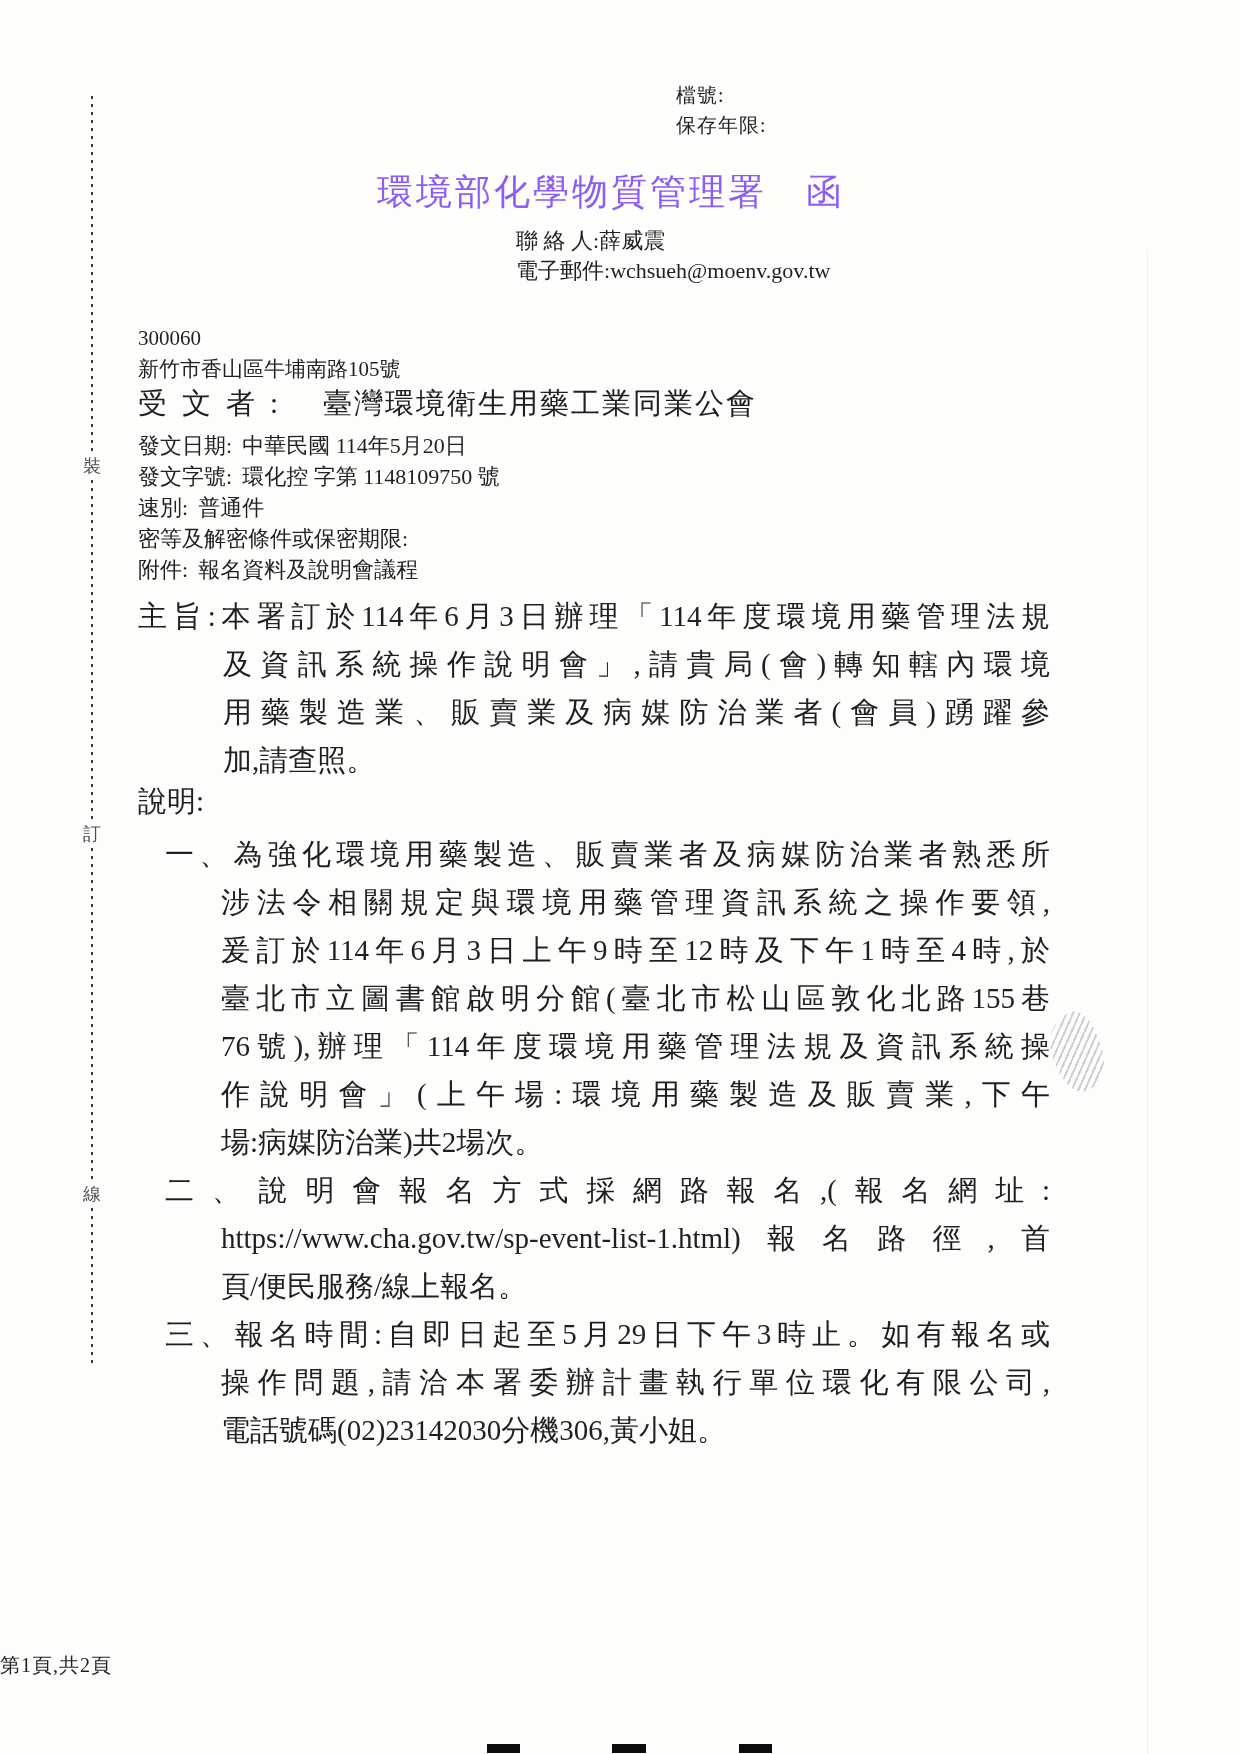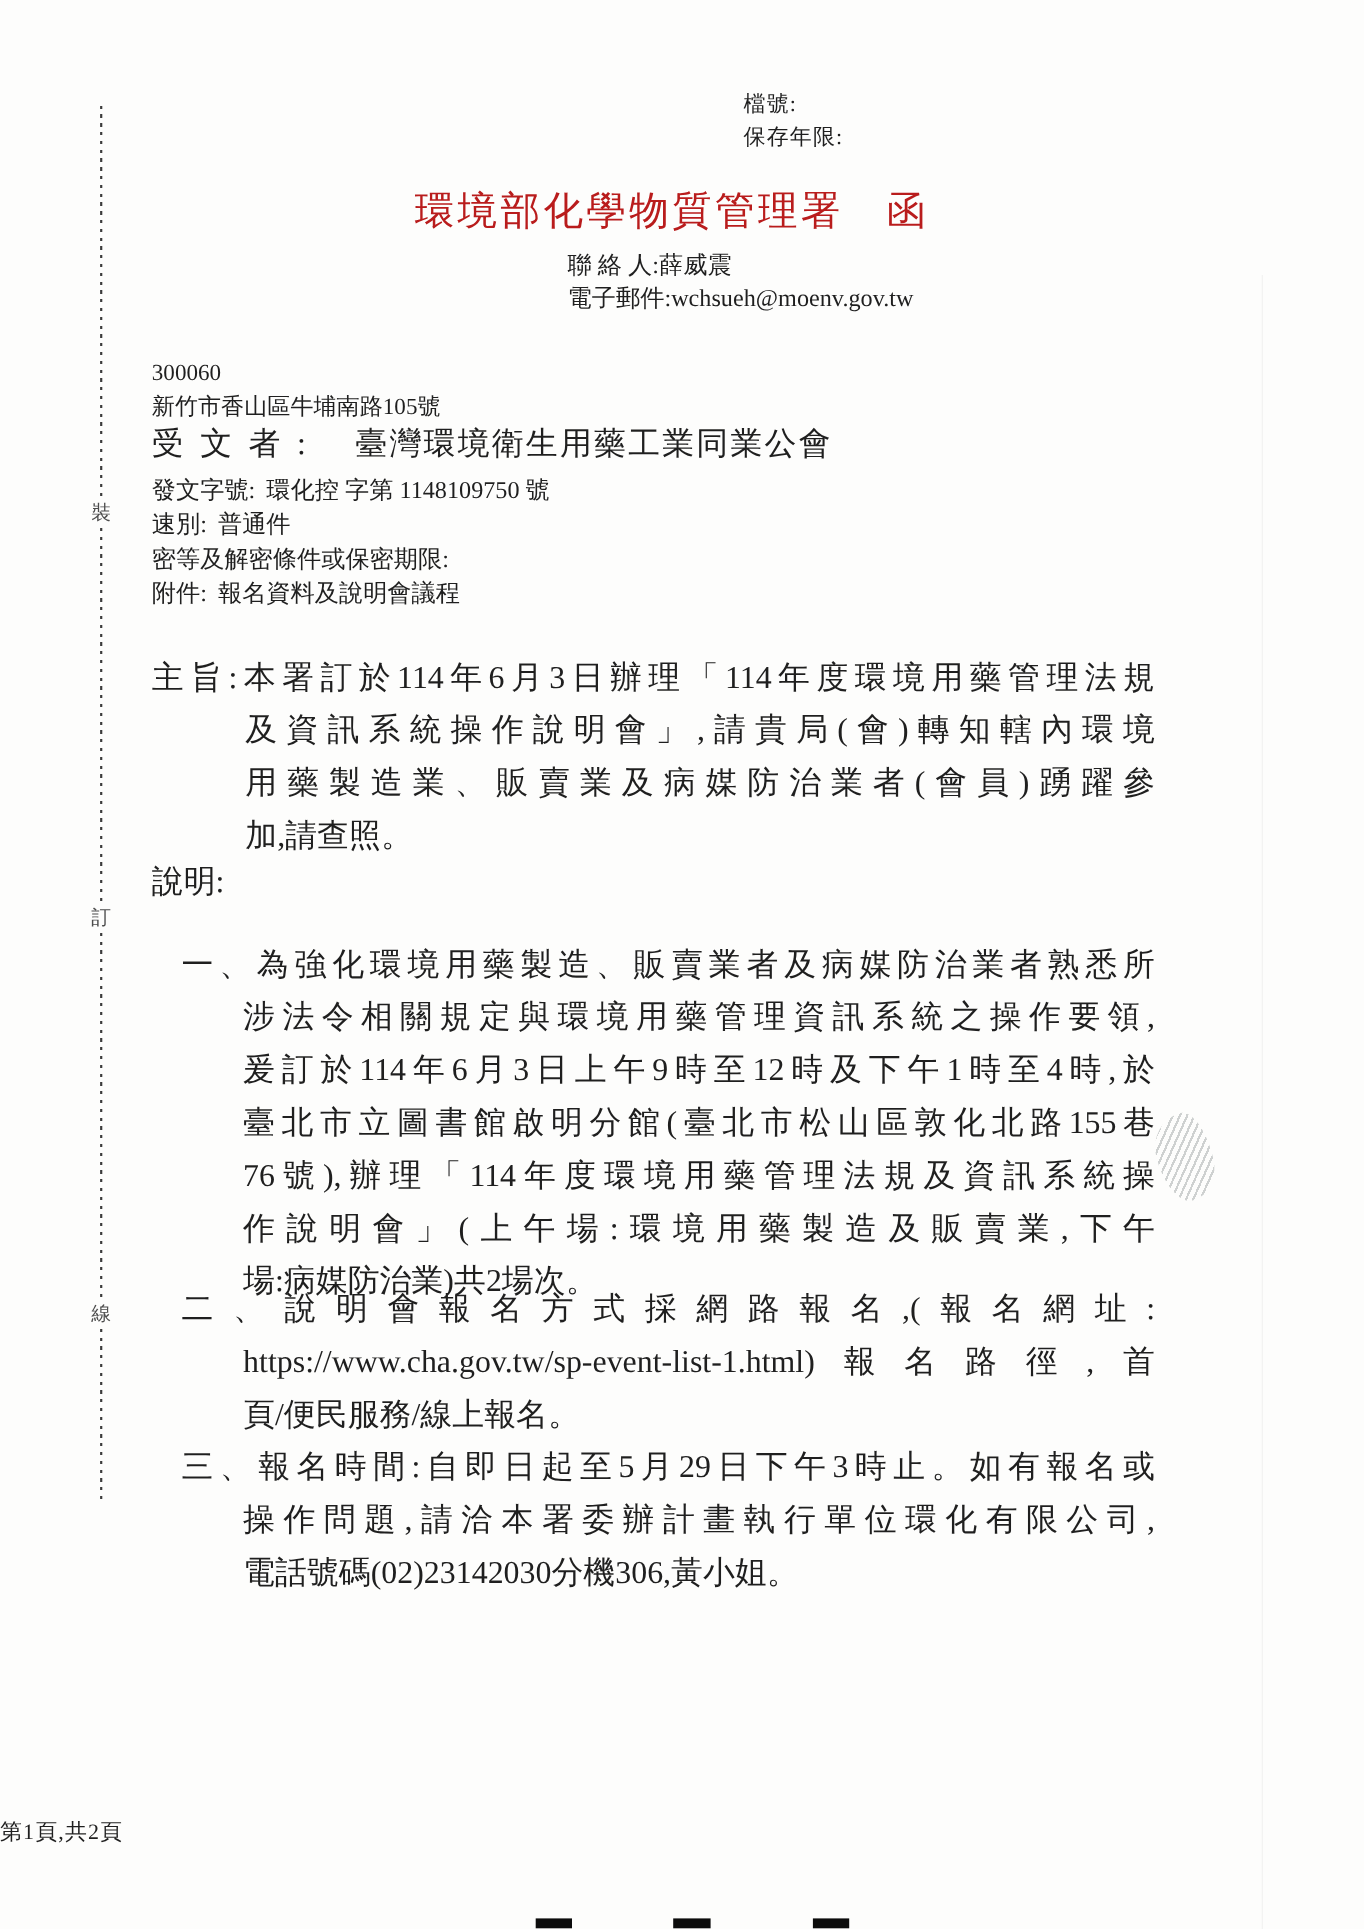--- a/index.html
+++ b/index.html
@@ -17,21 +17,21 @@
   .binding-char {
     position:absolute; left:81px; width:22px; text-align:center;
     font-size:18px; color:#4c4c4c; background:#fdfdfc; padding:2px 0;
   }
   
   .file-block { position:absolute; left:676px; top:80px; font-size:20px; line-height:30px; }
   .file-block div { letter-spacing:1px; }
   
   .doc-title {
     position:absolute; left:0; top:168px; width:1222px; text-align:center;
-    font-size:36px; letter-spacing:3px; color:#b91c1c;
+    font-size:36px; letter-spacing:3px; color:#8b5cf6;
   }
   
   .contact-block { position:absolute; left:516px; top:226px; font-size:22px; line-height:29.5px; }
   .contact-row span { display:inline; }
   
   .sender-code { position:absolute; left:138px; top:326px; font-size:21px; }
   .sender-addr { position:absolute; left:138px; top:355px; font-size:21px; }
   .recipient-line { position:absolute; left:138px; top:384px; font-size:29px; white-space:nowrap; }
   .recipient-line .lbl { letter-spacing:15px; }
   .recipient-line .val { margin-left:30px; letter-spacing:2px; }
@@ -40,21 +40,21 @@
   .meta-block .val { margin-left:10px; }
   
   .subject-block { position:absolute; left:138px; top:592px; width:912px; font-size:29px; line-height:48px; }
   .subject-block .lbl { }
   .bline { display:block; }
   .just { text-align:justify; text-align-last:justify; }
   .subject-block .cont { padding-left:85px; }
   .explain-heading { position:absolute; left:138px; top:782px; font-size:29px; }
   .item { position:absolute; left:165px; width:885px; font-size:29px; line-height:48px; }
   .item .cont { padding-left:56px; }
-  #item1 { top:830px;margin-top:23px; }
+  #item1 { top:830px; }
   #item2 { top:1166px; }
   #item3 { top:1310px; }
   
   .page-footer { position:absolute; left:0; top:1652px; width:1222px; text-align:left; font-size:20px; letter-spacing:1px; }
   
   .seal {
     position:absolute; left:1052px; top:1012px; width:50px; height:80px;
     background:repeating-linear-gradient(128deg,#a8adad 0 2px,transparent 2px 6px);
     border-radius:62% 38% 55% 45% / 42% 58% 42% 58%;
     transform:rotate(-14deg); opacity:0.55;
@@ -93,20 +93,23 @@
   </div>
 
   <div class="sender-code">300060</div>
   <div class="sender-addr">新竹市香山區牛埔南路105號</div>
 
   <div class="recipient-line">
     <span class="lbl">受文者:</span><span class="val">臺灣環境衛生用藥工業同業公會</span>
   </div>
 
   <div class="meta-block">
+    <div>
+      <span>發文日期:</span><span class="val">中華民國 114年5月20日</span>
+    </div>
     <div>
       <span>發文字號:</span><span class="val">環化控 字第 1148109750 號</span>
     </div>
     <div>
       <span>速別:</span><span class="val">普通件</span>
     </div>
     <div>
       <span>密等及解密條件或保密期限:</span><span class="val"></span>
     </div>
     <div>

